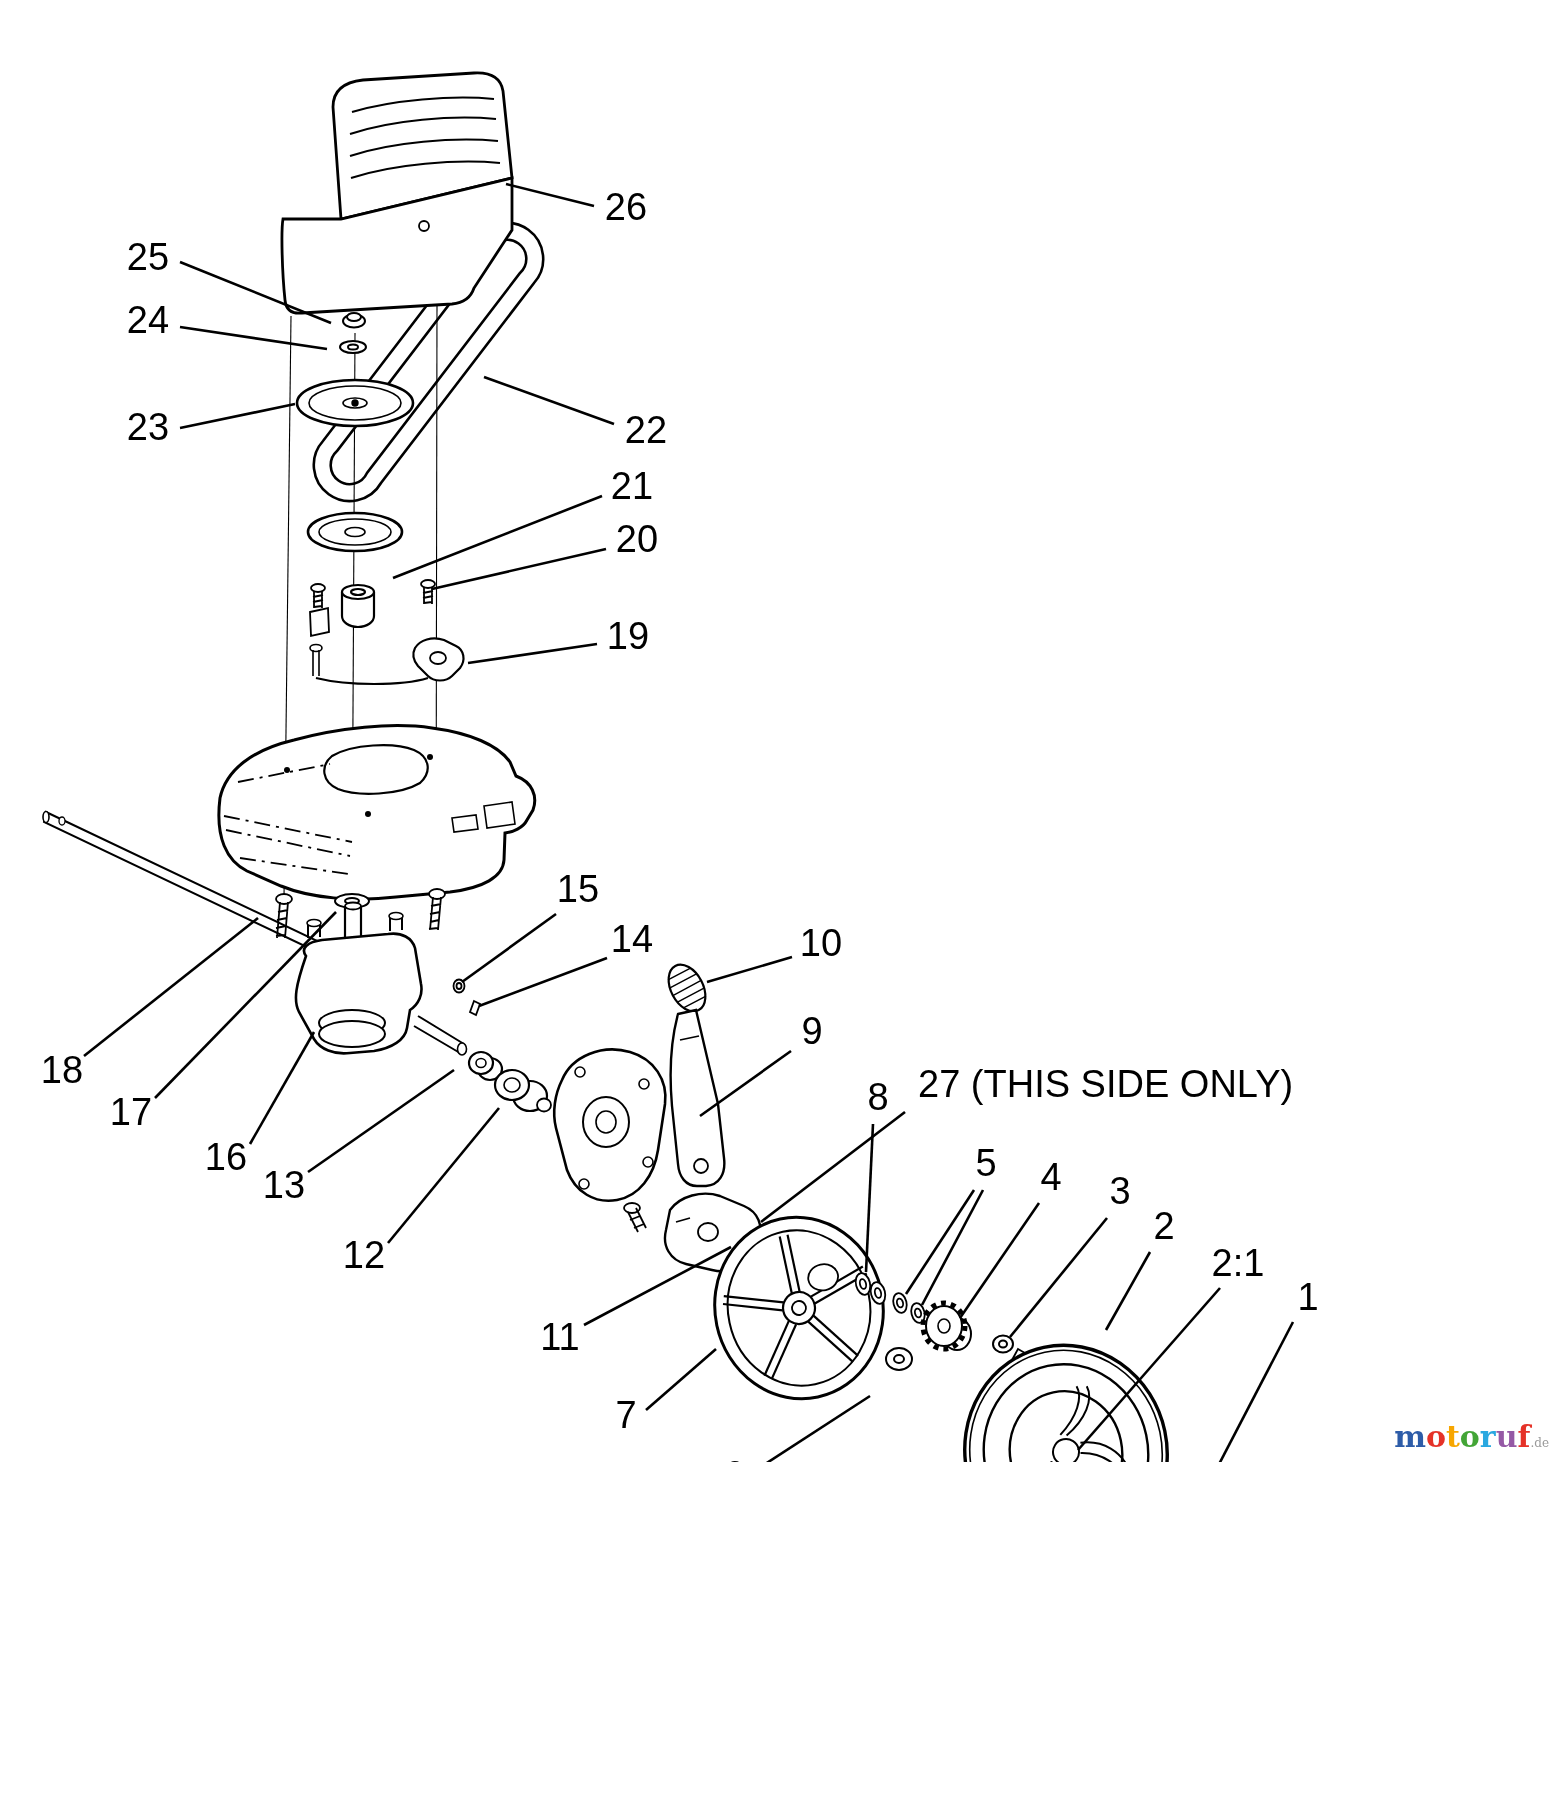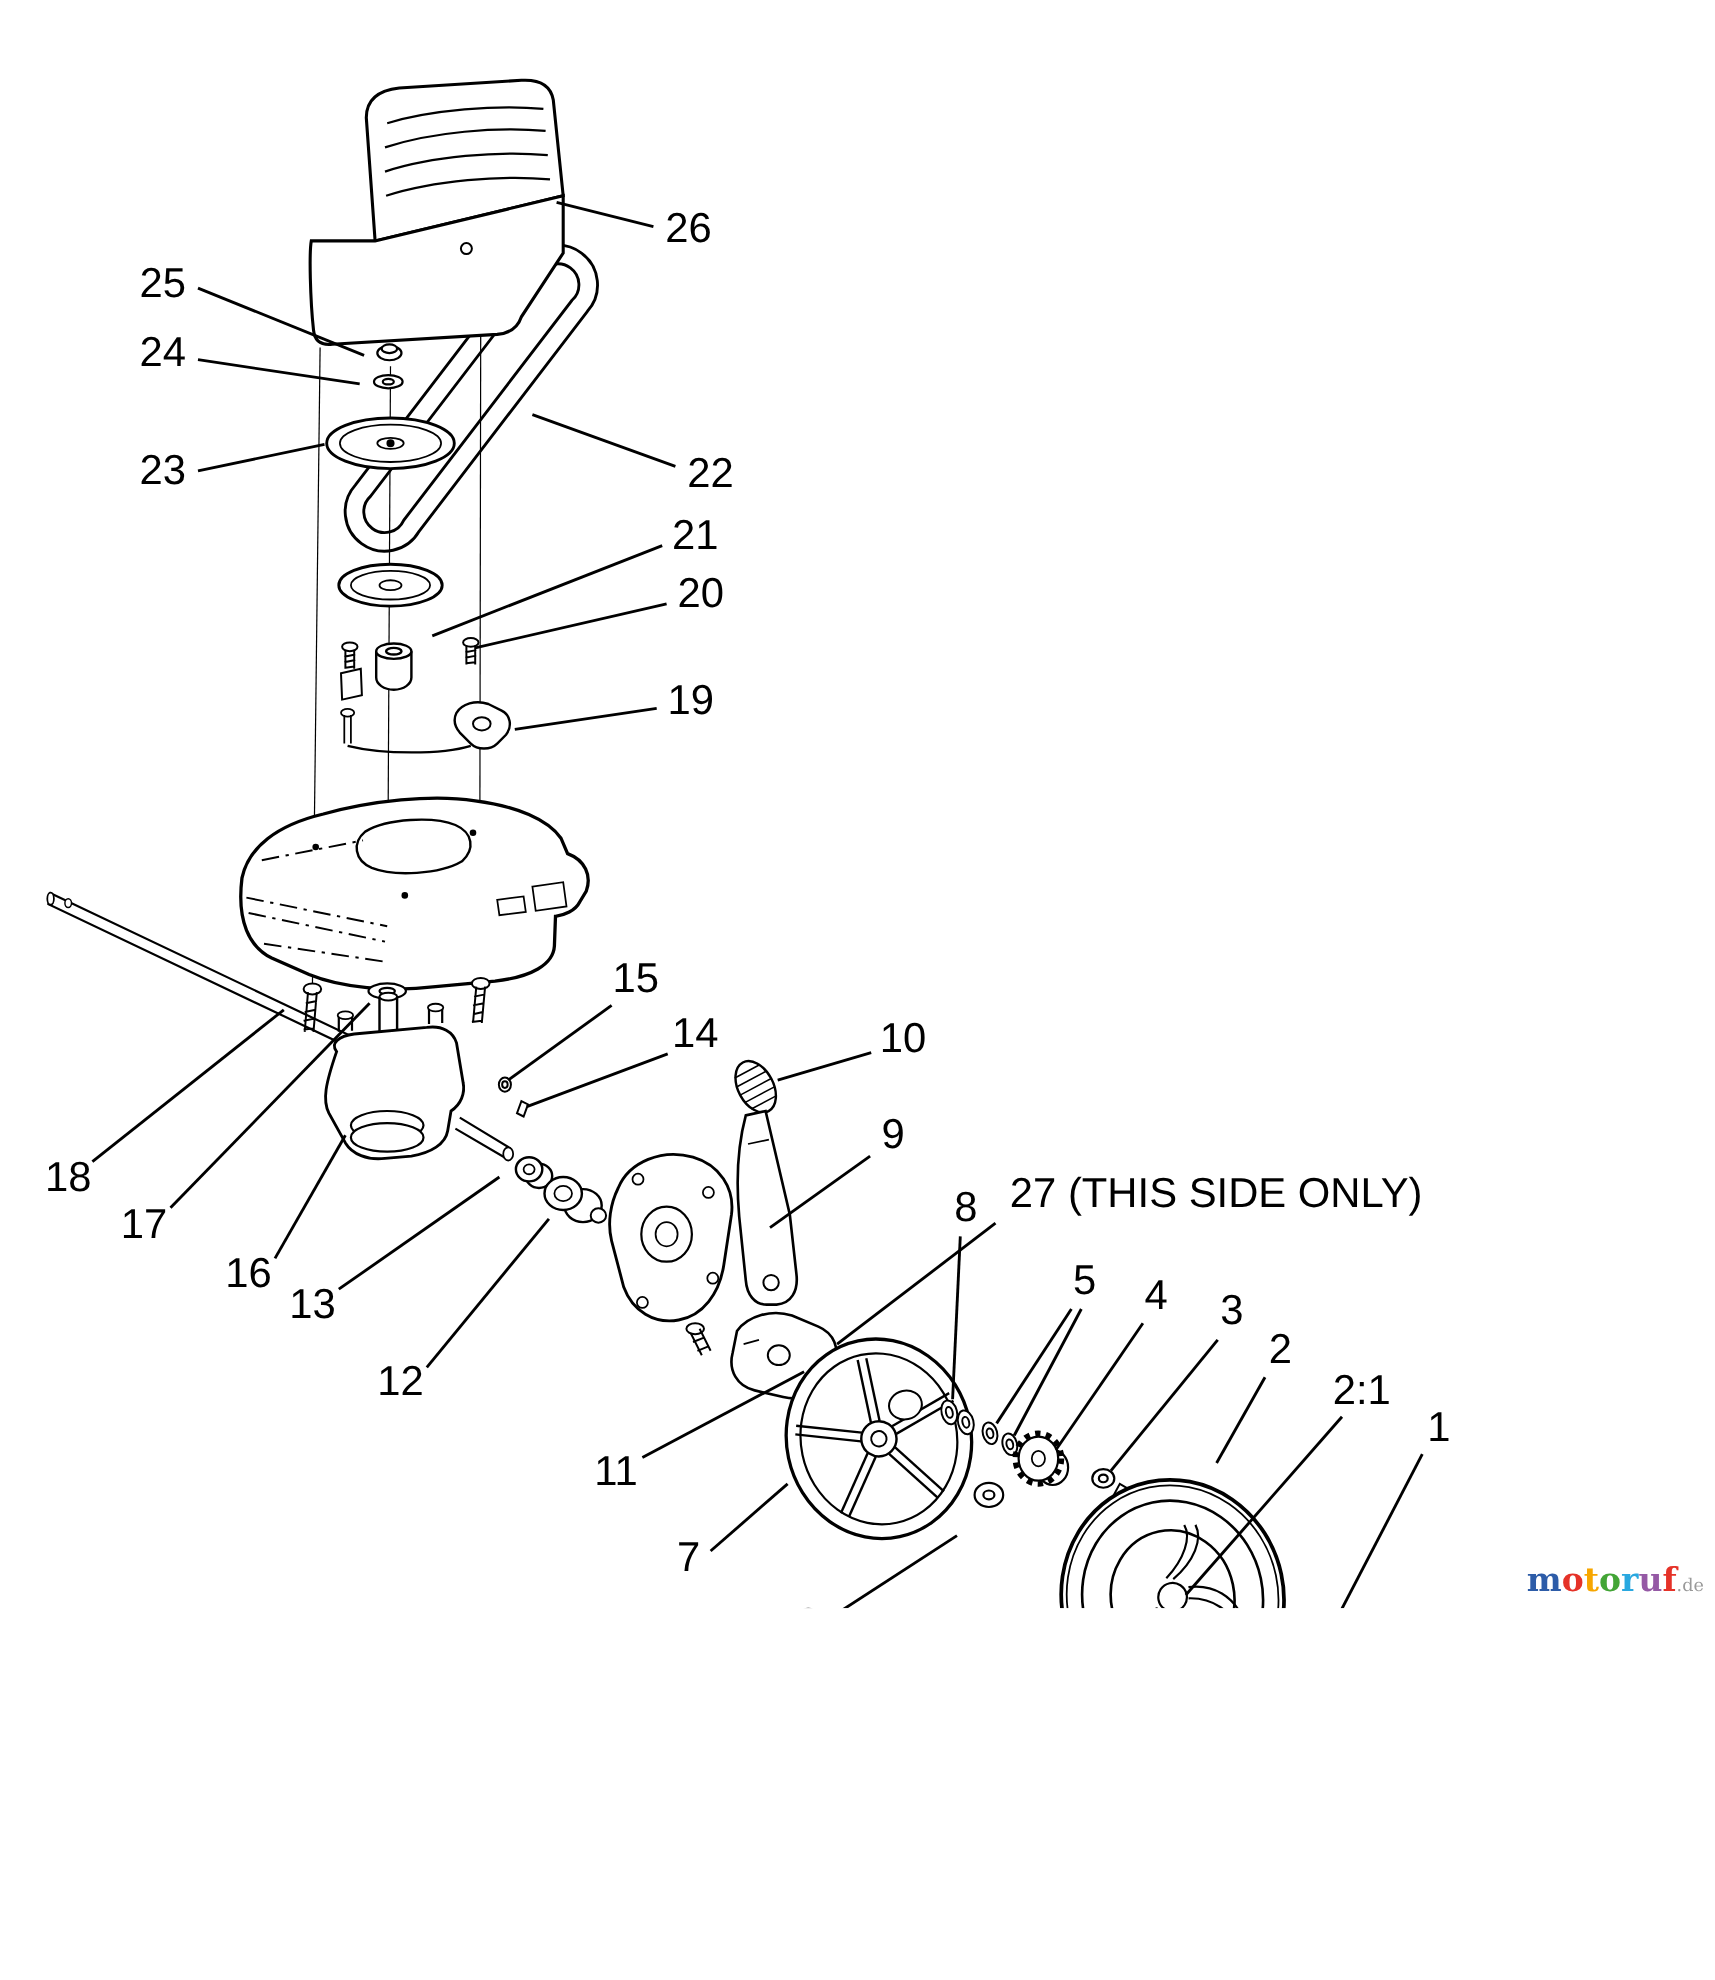--- a/index.html
+++ b/index.html
@@ -3,21 +3,21 @@
 <meta charset="utf-8">
 <style>
   html,body{margin:0;padding:0;background:#fff;}
   .canvas{position:relative;width:1559px;height:1462px;background:#ffffff;overflow:hidden;
           font-family:"Liberation Sans",sans-serif;}
   .diagram-svg{position:absolute;left:0;top:0;}
   .part-label{font-family:"Liberation Sans",sans-serif;font-size:38px;fill:#000;}
   .leader{stroke:#000;stroke-width:2.6;fill:none;}
   .watermark{position:absolute;right:10px;bottom:8px;
              font-family:"DejaVu Serif",serif;font-weight:700;font-size:30px;letter-spacing:0px;}
-  .watermark .wm-suffix{font-size:16px;font-weight:400;}
+  .watermark .wm-suffix{font-size:12px;font-weight:400;}
 </style>
 </head>
 <body>
 
 <div class="canvas">
 
 <svg class="diagram-svg" width="1559" height="1800" viewBox="0 0 1559 1800" xmlns="http://www.w3.org/2000/svg">
 
   <g stroke="#000" stroke-width="1.1" fill="none">
     <line x1="291" y1="316" x2="284" y2="898"></line>

